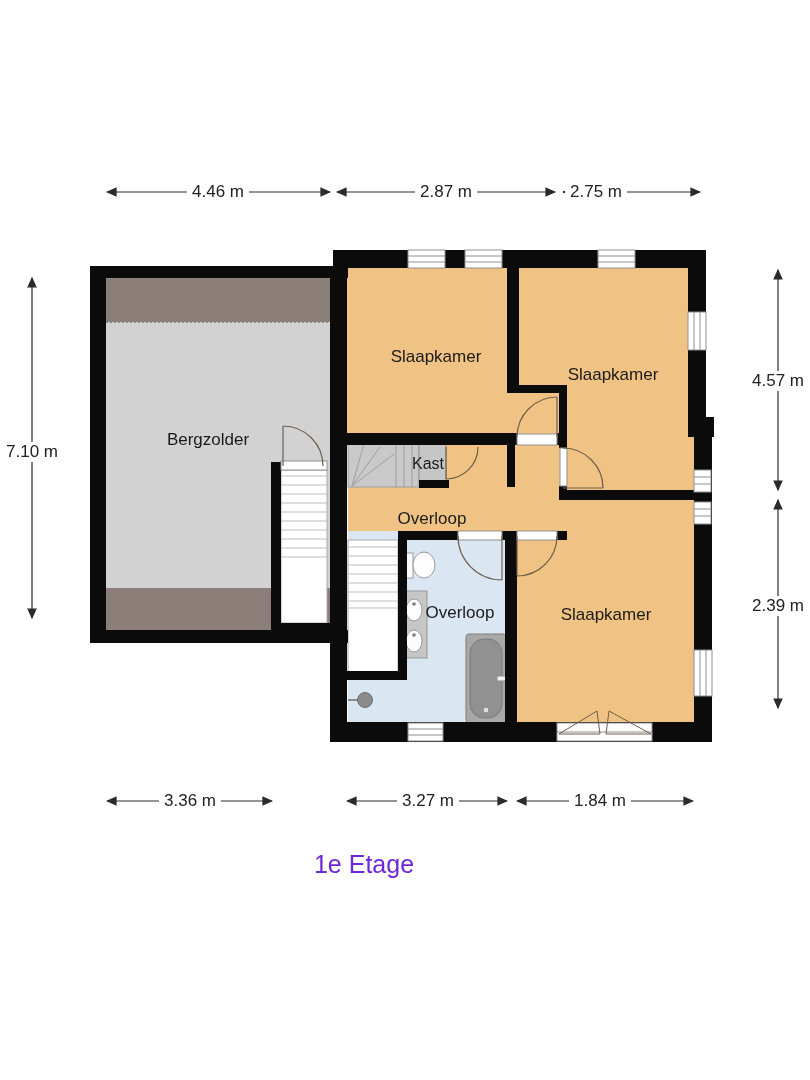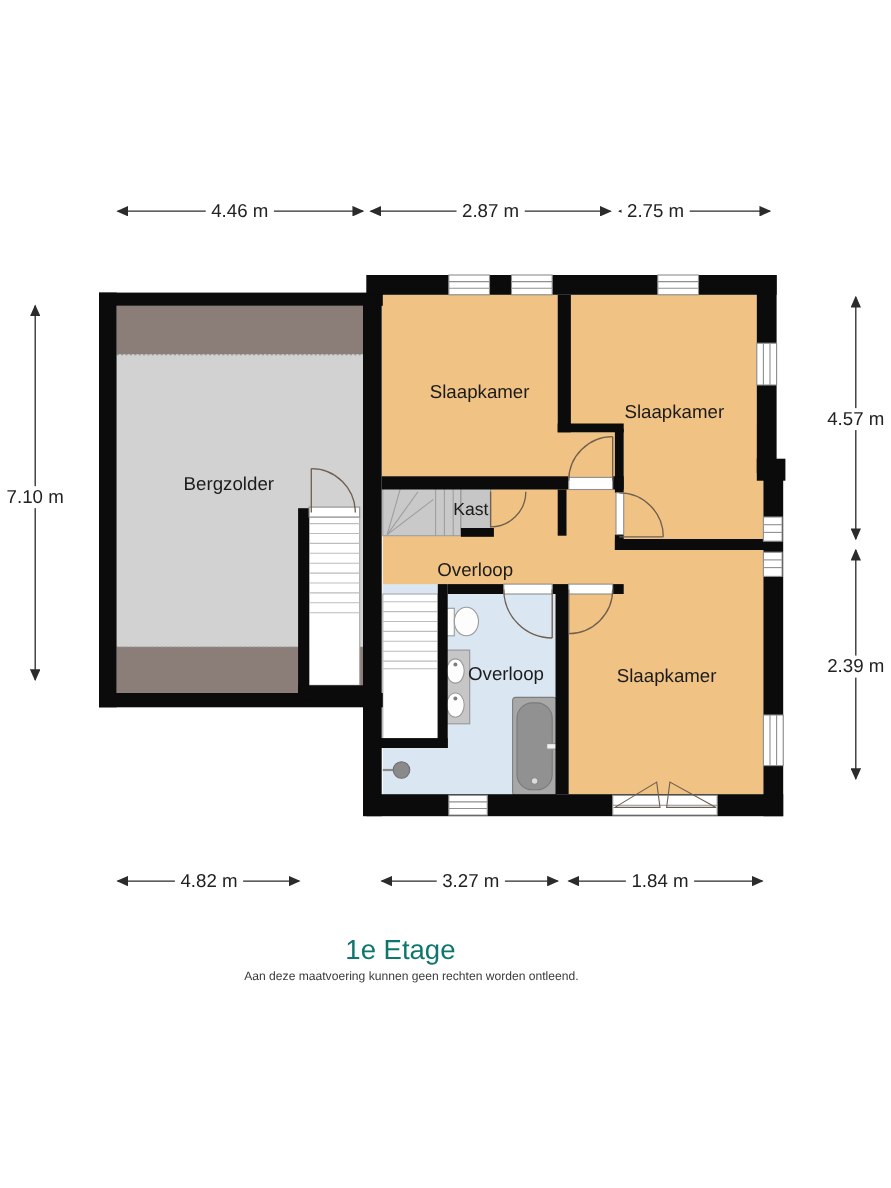--- a/index.html
+++ b/index.html
@@ -20,21 +20,21 @@
   .wl{stroke:#8f8f8f;stroke-width:1;fill:none;}
   .arc{stroke:var(--c-door_arc);stroke-width:1.2;fill:none;}
   .diml{stroke:#2b2b2b;stroke-width:1.2;}
   .fx{fill:#c6c6c6;stroke:#969696;stroke-width:1;}
   .fxw{fill:#fdfdfd;stroke:#9a9a9a;stroke-width:1;}
   .lbl{position:absolute;transform:translate(-50%,-50%);white-space:nowrap;
        color:#1b1b1b;font-size:17px;}
   .dlabel{position:absolute;transform:translate(-50%,-50%);white-space:nowrap;
        color:var(--c-dim_text);font-size:17px;background:#fff;padding:0 5px;}
   .kast-lbl{font-size:16px;}
-  #title{position:absolute;transform:translate(-50%,-50%);font-size:25px;color:#0f766e;}
+  #title{position:absolute;transform:translate(-50%,-50%);font-size:25px;color:#6d28d9;}
   #disclaimer{position:absolute;transform:translate(-50%,-50%);font-size:11px;color:#3a3a3a;}
 </style>
 </head>
 <body>
 
 <div id="stage">
 
 <svg width="810" height="1080" viewBox="0 0 810 1080">
   <defs>
     <marker id="ah-r" markerWidth="9" markerHeight="8" refX="8" refY="4" orient="auto">
@@ -252,19 +252,18 @@
   <div class="lbl kast-lbl" style="left:428px;top:464px">Kast</div>
   <div class="lbl" style="left:432px;top:519px">Overloop</div>
   <div class="lbl" style="left:460px;top:613px">Overloop</div>
 
   <div class="dlabel" style="left:218px;top:192px">4.46 m</div>
   <div class="dlabel" style="left:446px;top:192px">2.87 m</div>
   <div class="dlabel" style="left:596px;top:192px">2.75 m</div>
   <div class="dlabel" style="left:32px;top:452px">7.10 m</div>
   <div class="dlabel" style="left:778px;top:381px">4.57 m</div>
   <div class="dlabel" style="left:778px;top:606px">2.39 m</div>
-  <div class="dlabel" style="left:190px;top:801px">4.82 m</div>
+  <div class="dlabel" style="left:190px;top:801px">3.36 m</div>
   <div class="dlabel" style="left:428px;top:801px">3.27 m</div>
   <div class="dlabel" style="left:600px;top:801px">1.84 m</div>
 
   <div id="title" style="left:364px;top:864px">1e Etage</div>
-  <div id="disclaimer" style="left:374px;top:888px">Aan deze maatvoering kunnen geen rechten worden ontleend.</div>
 </div>
 
 </body></html>

